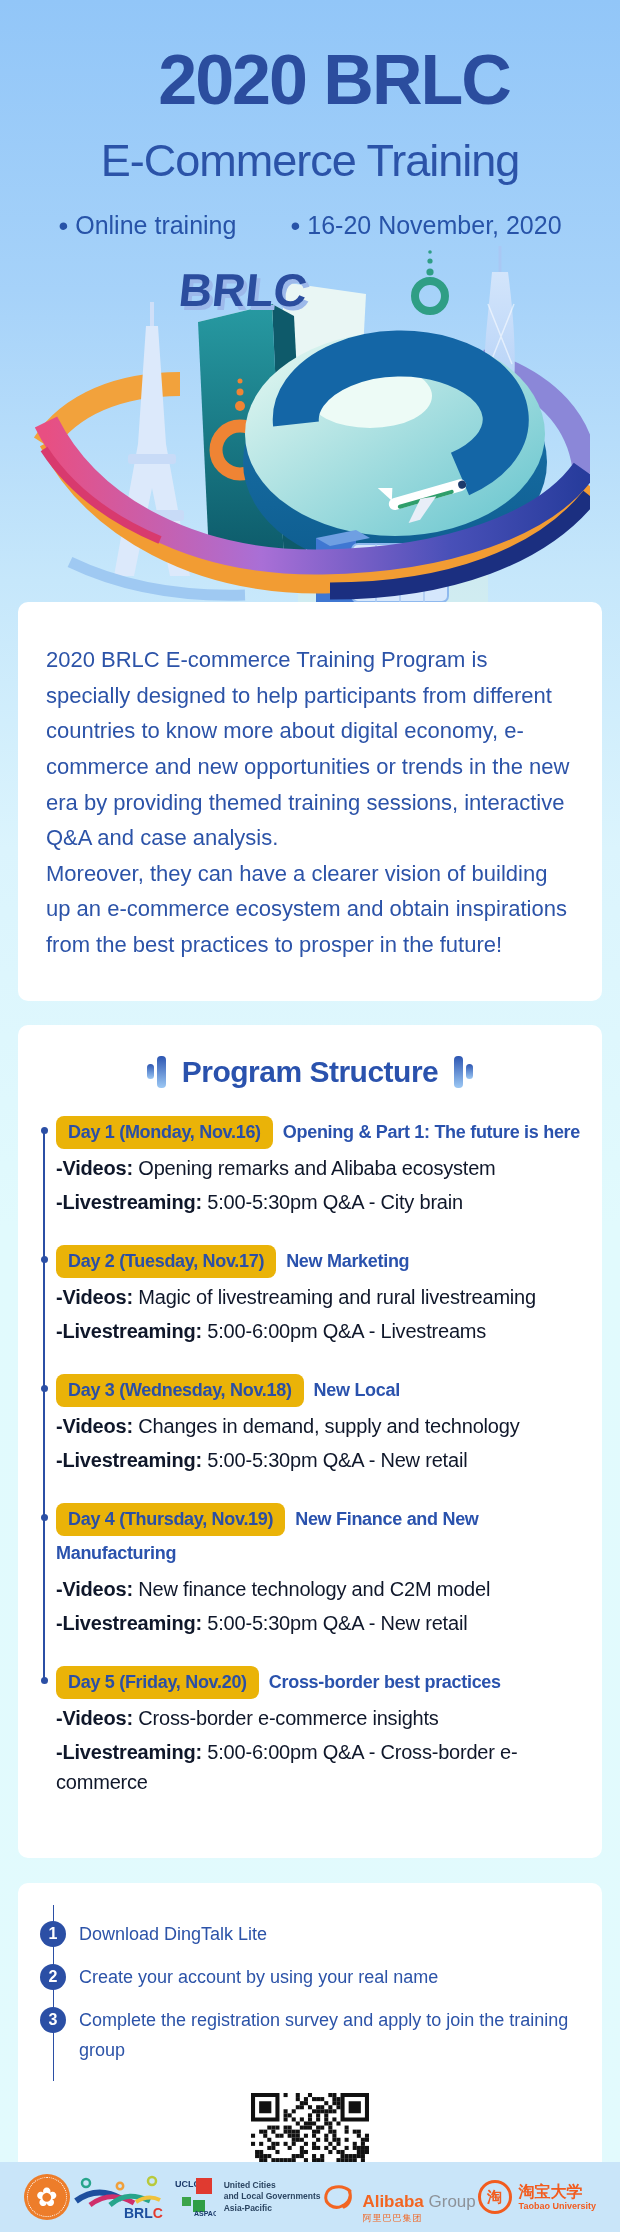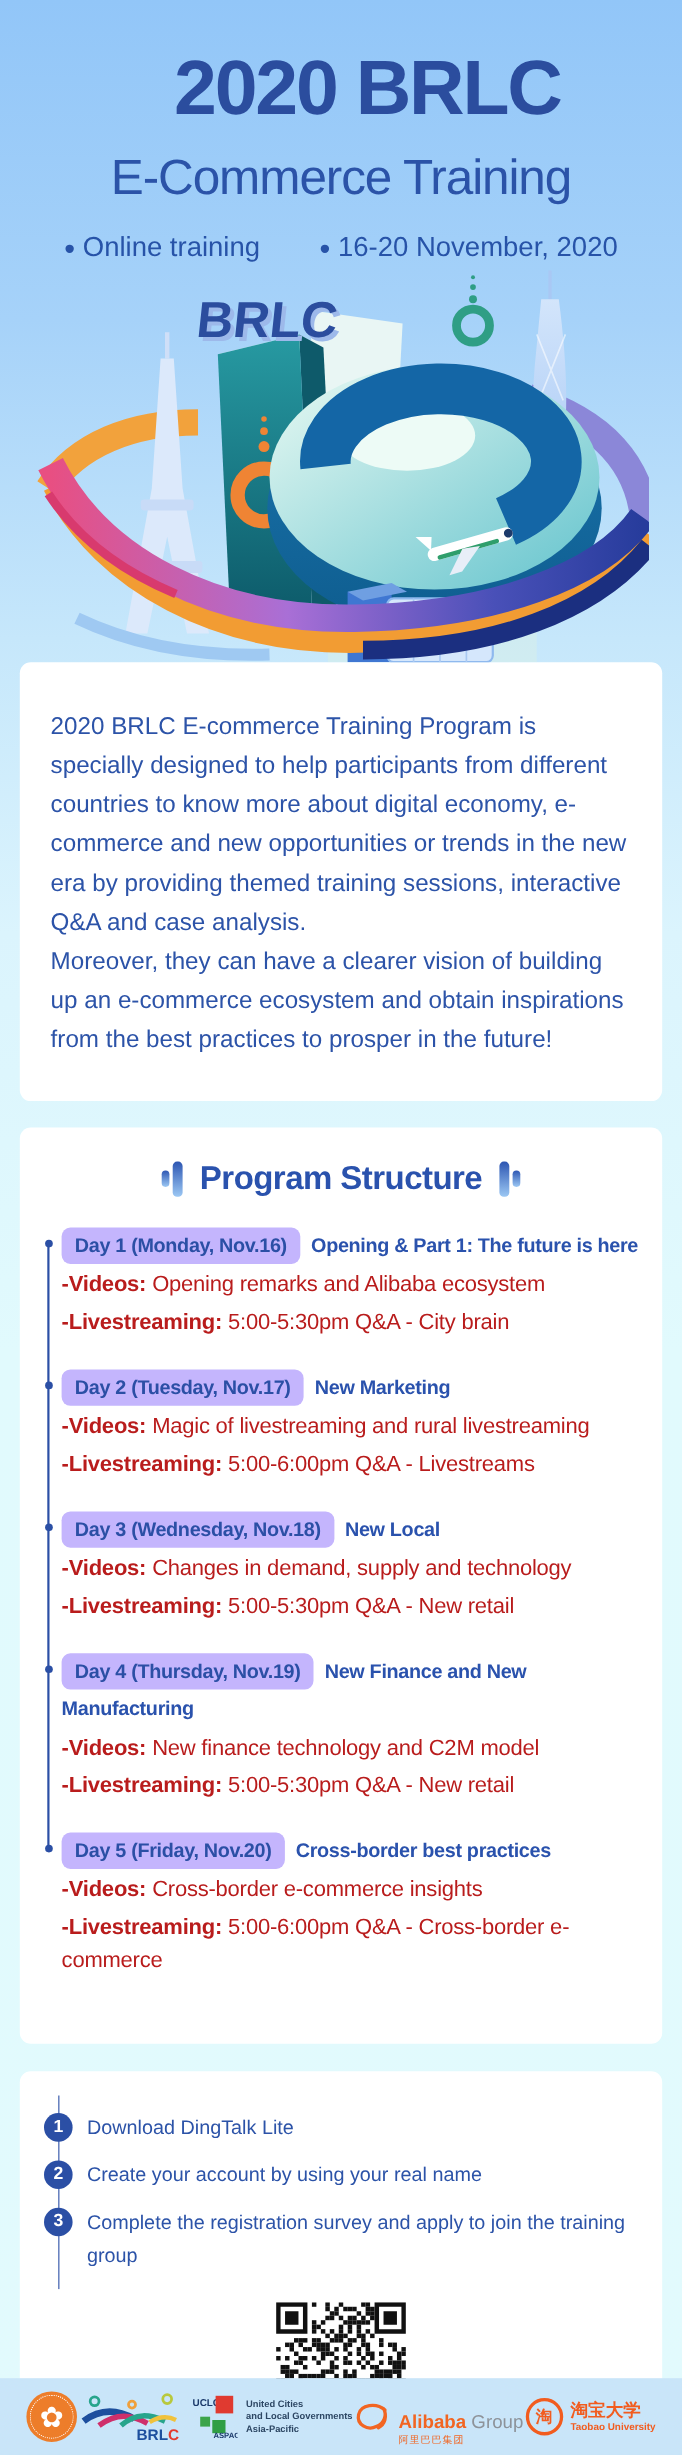--- a/index.html
+++ b/index.html
@@ -24,22 +24,22 @@
   .ph-title{font-size:30px;font-weight:bold;color:#2a52ad;letter-spacing:-0.5px;}
   .eqbars{display:flex;align-items:center;gap:3px;}
   .bar{border-radius:4px;background:linear-gradient(180deg,#2d56b2,#9cc8f4);}
   .bar-s{width:7px;height:15px;}
   .bar-t{width:9px;height:32px;}
   .days{position:relative;padding-left:18px;}
   .timeline-line{position:absolute;left:5px;top:20px;width:2px;height:540px;background:#2b4fa5;}
   .day{position:relative;margin-bottom:27px;}
   .day .dot{position:absolute;left:-15px;top:12px;width:7px;height:7px;border-radius:50%;background:#2b4fa5;}
   .day-header{font-size:18px;font-weight:bold;color:#2a52ad;line-height:34px;letter-spacing:-0.3px;}
-  .day-pill{display:inline-block;background:#c4b5fd;border-radius:8px;padding:2px 12px 3px;margin-right:10px;color:#2b4fa5;line-height:28px;}
-  .day-line{font-size:20px;color:#b91c1c;line-height:30px;margin-top:4px;letter-spacing:-0.2px;}
+  .day-pill{display:inline-block;background:#eab308;border-radius:8px;padding:2px 12px 3px;margin-right:10px;color:#2b4fa5;line-height:28px;}
+  .day-line{font-size:20px;color:#0f172a;line-height:30px;margin-top:4px;letter-spacing:-0.2px;}
   .day-line b{letter-spacing:-0.2px;}
   .card-steps{margin-top:25px;padding:36px 22px 30px;min-height:372px;position:relative;}
   .steps{position:relative;}
   .steps-line{position:absolute;left:12.5px;top:-14px;width:1.5px;height:176px;background:#2b4fa5;}
   .step{display:flex;gap:13px;margin-bottom:13px;position:relative;}
   .step-num{position:relative;z-index:1;width:26px;height:26px;flex:none;border-radius:50%;background:#2b4fa5;color:#fff;
     font-size:16px;font-weight:bold;display:flex;align-items:center;justify-content:center;margin-top:2px;}
   .step-text{font-size:18px;line-height:30px;color:#2c53a8;}
   .qr-wrap{display:flex;justify-content:center;margin-top:28px;}
   

